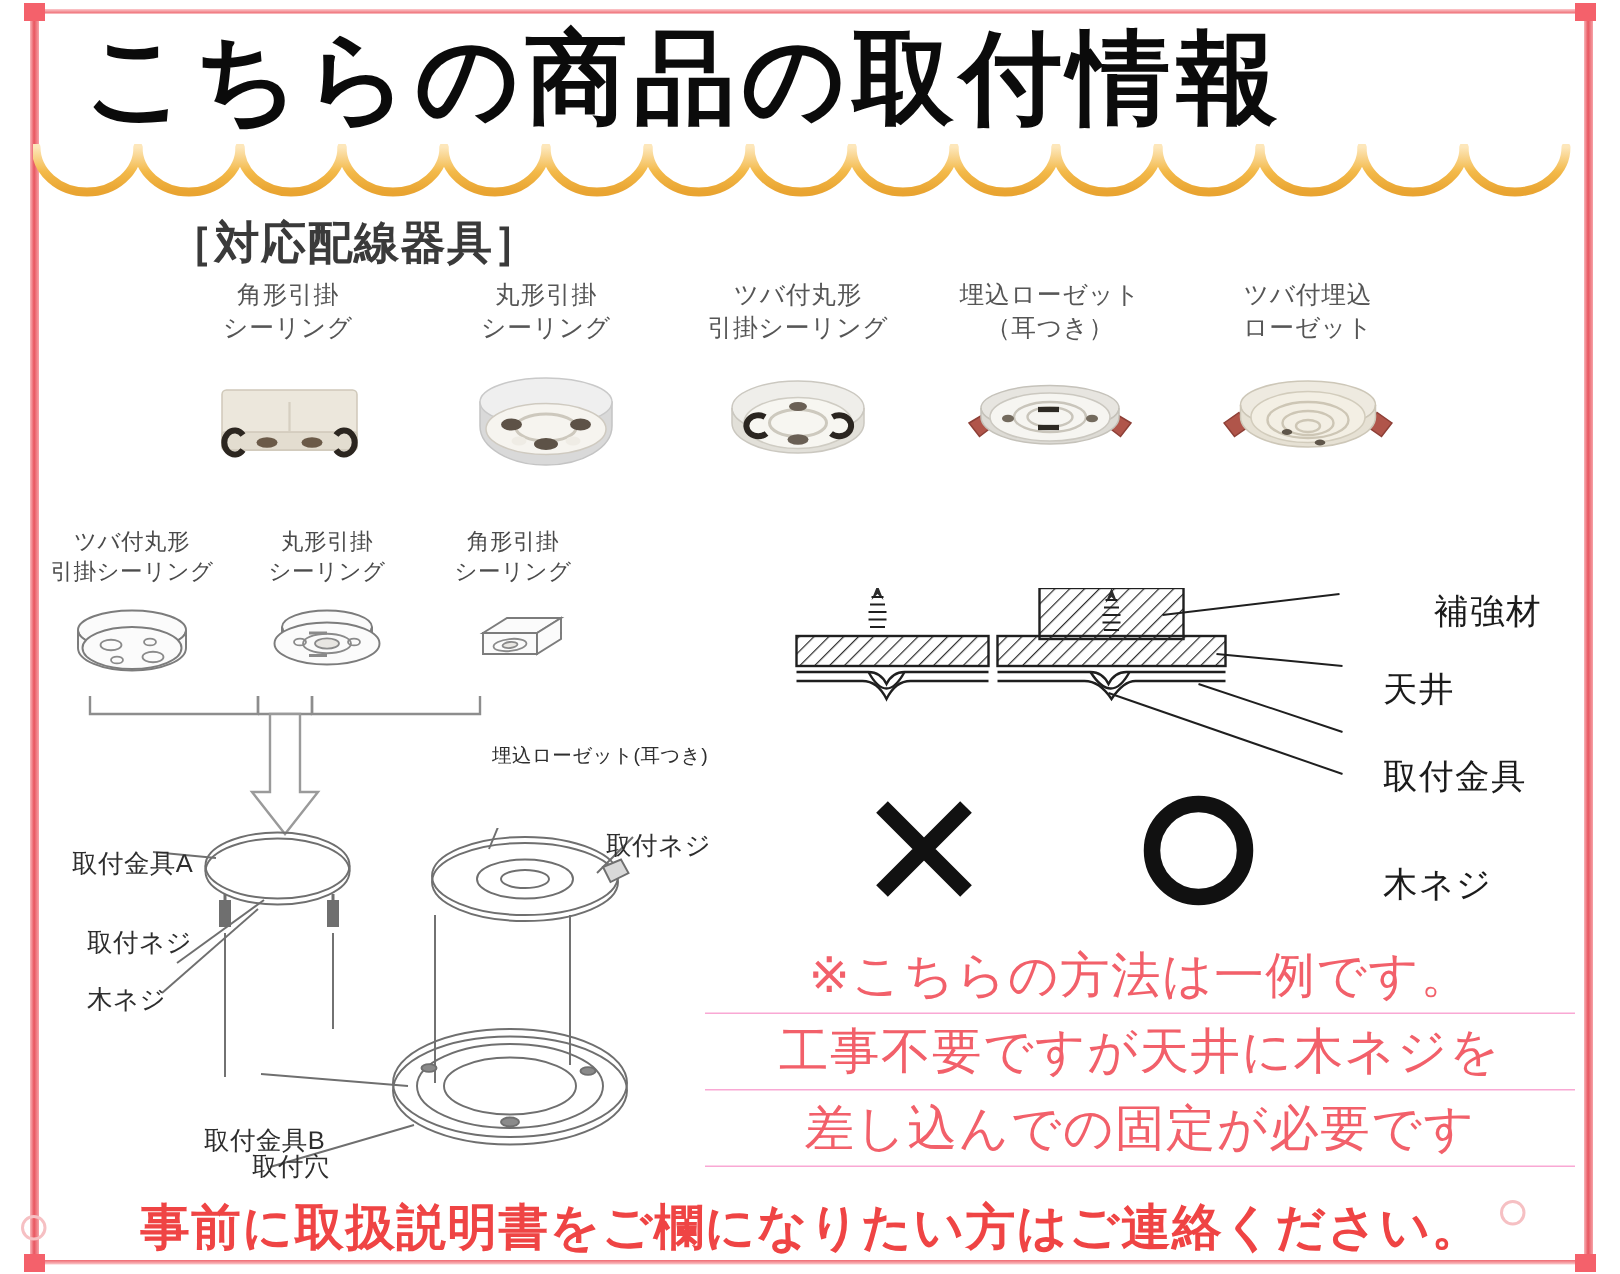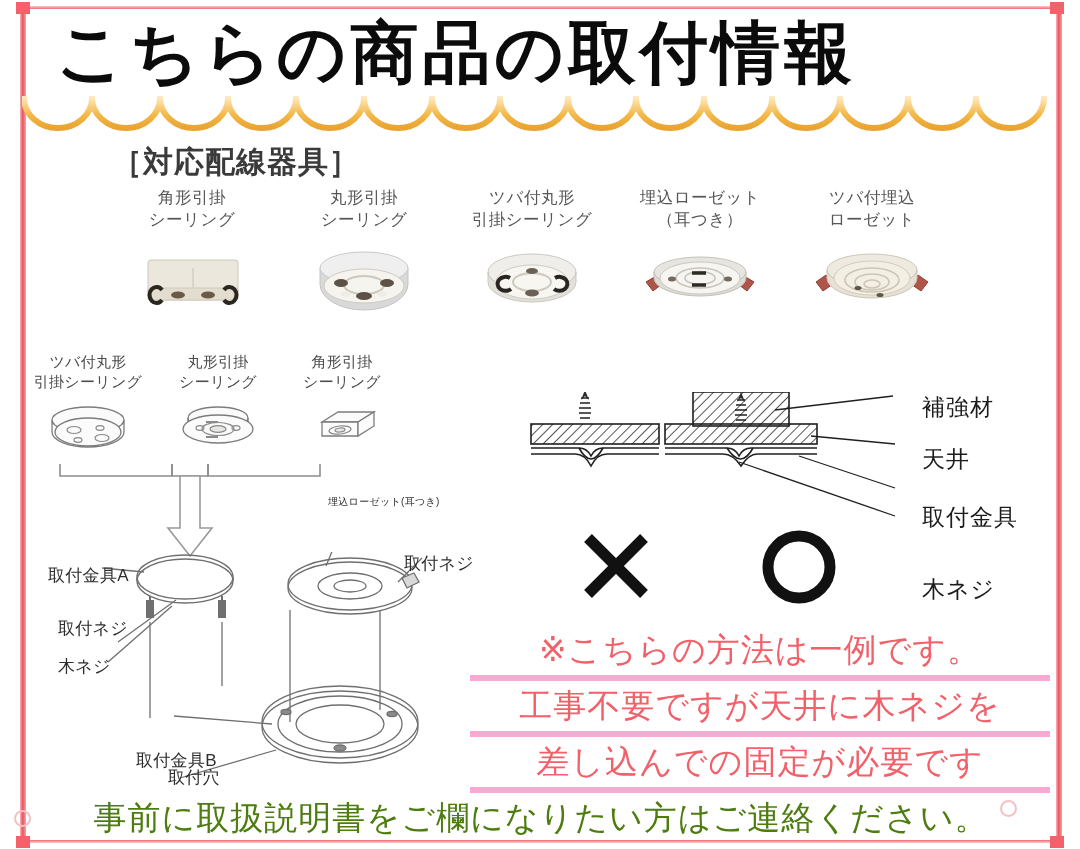--- a/index.html
+++ b/index.html
@@ -56,37 +56,37 @@
   .lrow{position:absolute;top:352px;width:140px;text-align:center;}
   .lrow .llab{font-size:15px;line-height:20px;color:#4b4b4b;letter-spacing:.3px;}
   .lrow .limg{margin-top:6px;height:62px;position:relative;}
 
   
   .svgbox{position:absolute;}
 
   
   .dlab{position:absolute;font-size:17px;color:#2e2e2e;white-space:nowrap;
         letter-spacing:.3px;}
-  .dlab.small{font-size:10px;}
+  .dlab.small{font-size:13px;}
 
   
   .rlab{position:absolute;font-size:23px;color:#1c1c1c;white-space:nowrap;
         letter-spacing:1px;}
 
   
   #note{position:absolute;left:470px;top:625px;width:580px;text-align:center;}
   #note div{
     font-size:33px;line-height:50px;color:#f2606a;letter-spacing:1px;
-    border-bottom:6px solid #f9a8d4;display:block;white-space:nowrap;
+    border-bottom:1px solid #f9a8d4;display:block;white-space:nowrap;
   }
 
   
   #bottomline{
     position:absolute;left:28px;top:796px;width:1026px;text-align:center;
-    font-size:33px;line-height:44px;color:#4d7c0f;font-weight:normal;
+    font-size:33px;line-height:44px;color:#ef4444;font-weight:bold;
     letter-spacing:1px;white-space:nowrap;
     font-family:"DejaVu Sans","Liberation Sans",sans-serif;
   }
 </style>
 </head>
 <body>
 
 <div id="page">
 
   <div class="frame-line frame-left"></div>
@@ -402,21 +402,21 @@
   <svg class="svgbox" style="left:578px;top:528px;" width="76" height="76" viewBox="0 0 76 76">
     <path d="M10,10 L66,66 M66,10 L10,66" stroke="#111111" stroke-width="11" stroke-linecap="butt"></path>
   </svg>
   <div style="position:absolute;left:0;top:0;width:0;height:0;overflow:hidden">×</div>
 
   <svg class="svgbox" style="left:758px;top:526px;" width="82" height="82" viewBox="0 0 82 82">
     <circle cx="41" cy="41" r="31" fill="none" stroke="#111111" stroke-width="11"></circle>
   </svg>
   <div style="position:absolute;left:0;top:0;width:0;height:0;overflow:hidden">○</div>
 
-  <div class="rlab" style="left:922px;top:392px;">補強材</div>
+  <div class="rlab" style="left:956px;top:392px;">補強材</div>
   <div class="rlab" style="left:922px;top:444px;">天井</div>
   <div class="rlab" style="left:922px;top:502px;">取付金具</div>
   <div class="rlab" style="left:922px;top:574px;">木ネジ</div>
 
   <div id="note">
     <div>※こちらの方法は一例です。</div>
     <div>工事不要ですが天井に木ネジを</div>
     <div>差し込んでの固定が必要です</div>
   </div>
 

